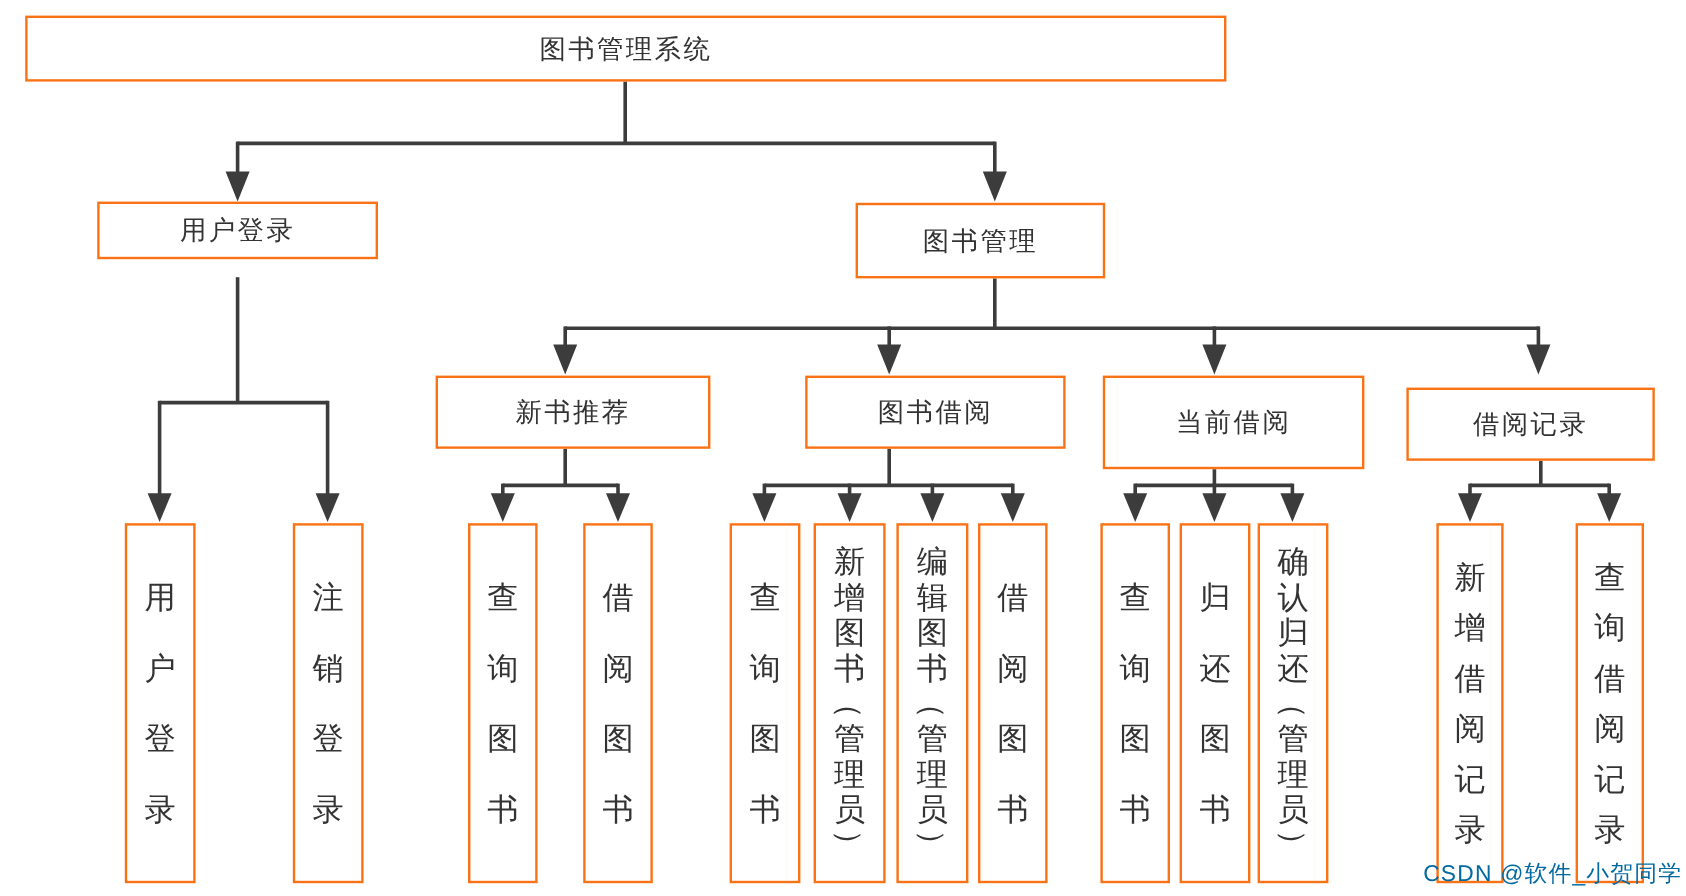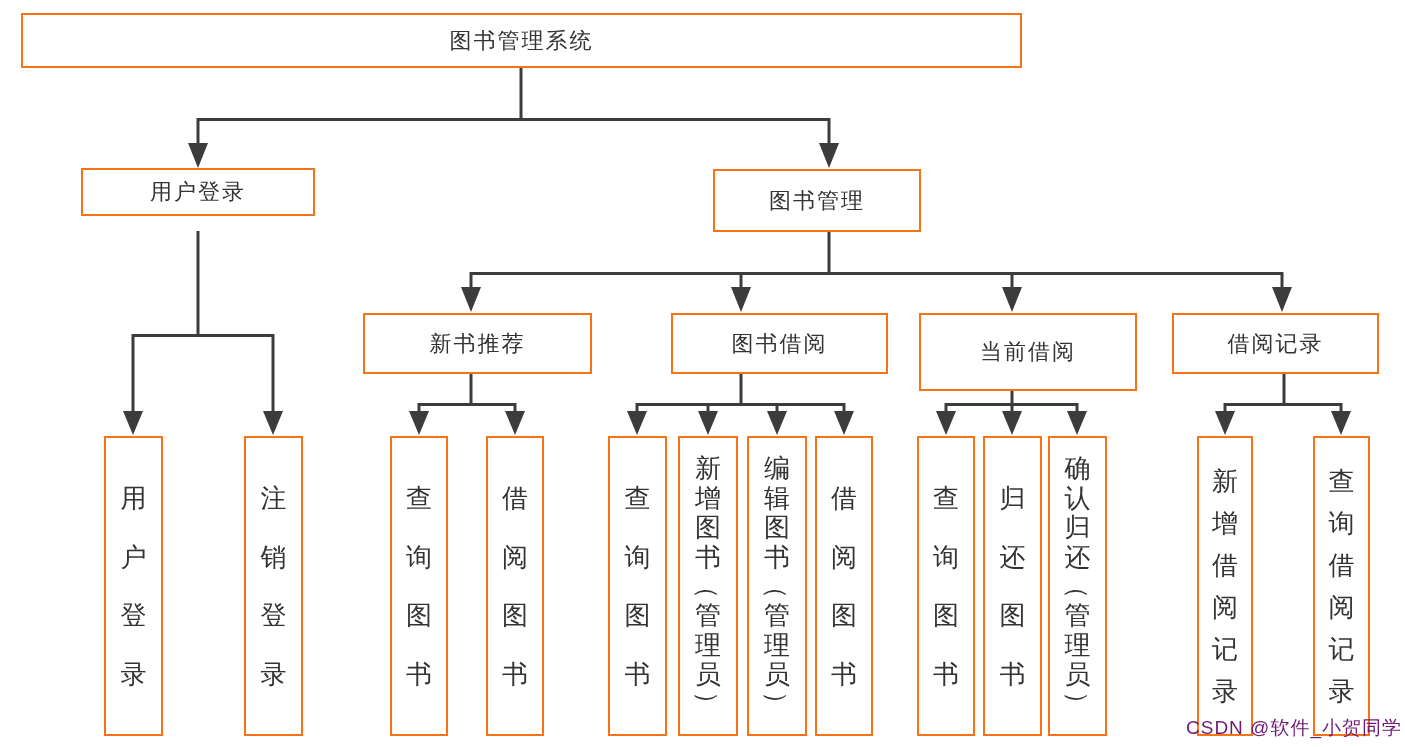--- a/index.html
+++ b/index.html
@@ -21,21 +21,21 @@
   .hnode { font-size:22px; letter-spacing:2px; white-space:nowrap; }
   .vnode {
     flex-direction:column; justify-content:space-evenly;
     padding:14px 0; font-size:26px;
   }
   .vnode span { display:block; line-height:1; }
   .vnode span.rot { transform:rotate(90deg); }
 
   .watermark {
     position:absolute; left:1186px; top:715px;
-    font-size:19px; color:#701a75; letter-spacing:1px; white-space:nowrap;
+    font-size:19px; color:#0369a1; letter-spacing:1px; white-space:nowrap;
   }
 </style>
 </head>
 <body>
 
 <div class="canvas">
 
   <svg class="connectors" viewBox="0 0 1405 747" xmlns="http://www.w3.org/2000/svg">
 
     <g>
@@ -113,21 +113,21 @@
   </svg>
 
   <div class="node hnode" style="left:21px; top:13px; width:1001px; height:55px;">图书管理系统</div>
 
   <div class="node hnode" style="left:81px; top:168px; width:234px; height:48px;">用户登录</div>
   <div class="node hnode" style="left:713px; top:169px; width:208px; height:63px;">图书管理</div>
 
   <div class="node hnode" style="left:363px; top:313px; width:229px; height:61px;">新书推荐</div>
   <div class="node hnode" style="left:633px; top:313px; width:217px; height:61px;margin-left:38px;">图书借阅</div>
   <div class="node hnode" style="left:908px; top:313px; width:218px; height:78px;margin-left:11px;">当前借阅</div>
-  <div class="node hnode" style="left:1172px; top:313px; width:207px; height:61px;">借阅记录</div>
+  <div class="node hnode" style="left:1172px; top:323px; width:207px; height:61px;">借阅记录</div>
 
   <div class="node vnode" style="left:104px; top:436px; width:59px; height:300px;">
       <span>用</span>
       <span>户</span>
       <span>登</span>
       <span>录</span>
     </div>
   <div class="node vnode" style="left:244px; top:436px; width:59px; height:300px;">
       <span>注</span>
       <span>销</span>

